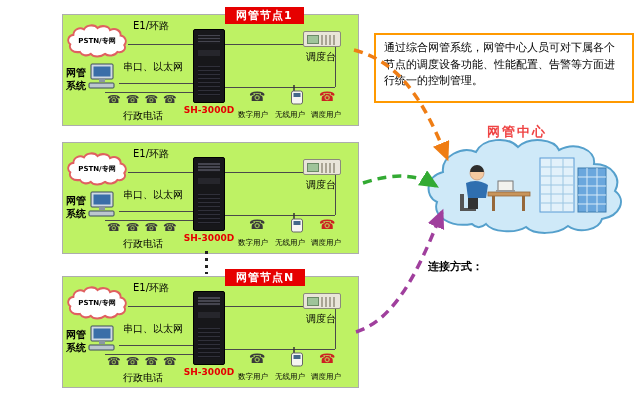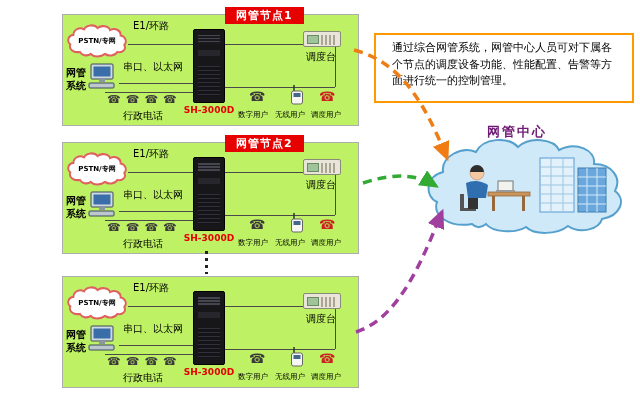--- a/index.html
+++ b/index.html
@@ -24,22 +24,22 @@
   .srv-lbl{position:absolute;left:112px;top:90px;width:68px;text-align:center;color:#e60000;font-weight:700;font-size:9px}
   .phones{position:absolute;left:44px;top:79px;display:flex;gap:5px}
   .phones span{font-size:11px;line-height:1;color:#3a3a3a}
   .console{position:absolute;left:240px;top:16px;width:38px;height:16px;background:#e9e5d9;border:1px solid #8a8a7a;border-radius:2px}
   .console .scr{position:absolute;left:3px;top:3px;width:12px;height:9px;background:#9fc49a;border:1px solid #6a8a66}
   .console .keys{position:absolute;right:3px;top:3px;width:16px;height:10px;background:repeating-linear-gradient(90deg,#a9a494 0 2px,transparent 2px 4px)}
   .duser{position:absolute;font-size:13px;line-height:1;color:#3a3a3a}
   .duser.red{color:#cc2222}
   .u-lbl{position:absolute;font-size:7.5px;white-space:nowrap;color:#000}
   .dots{position:absolute;left:205px;top:251px;width:3px;height:23px;background:repeating-linear-gradient(180deg,#222 0 3px,transparent 3px 7px)}
-  .info{position:absolute;left:374px;top:33px;width:260px;min-height:70px;border:2px solid #ff9900;background:#fff;padding:5px 16px;font-size:11px;line-height:1.5;color:#000}
-  .nmc-title{position:absolute;left:487px;top:123px;color:#701a75;font-weight:700;font-size:13px;letter-spacing:2px}
+  .info{position:absolute;left:374px;top:33px;width:260px;min-height:70px;border:2px solid #ff9900;background:#fff;padding:5px 8px;font-size:11px;line-height:1.5;color:#000}
+  .nmc-title{position:absolute;left:487px;top:123px;color:#ef4444;font-weight:700;font-size:13px;letter-spacing:2px}
   .conn{position:absolute;left:428px;top:258px;font-size:11px;font-weight:600;line-height:1.65;color:#000}
   .arrows{position:absolute;left:0;top:0;pointer-events:none}
 </style>
 </head>
 <body>
 
 <div class="canvas">
 
   <div class="node" style="top:14px">
     <div class="tab">网管节点1</div>
@@ -88,21 +88,20 @@
         <rect x="1.5" y="7" width="11" height="13" rx="2" fill="#f6f6f2" stroke="#666"></rect>
         <rect x="3.5" y="9" width="7" height="4" fill="#44688a"></rect>
     </svg>
     <span class="duser red" style="left:256px;top:75px">☎</span>
     <div class="u-lbl" style="left:175px;top:95px">数字用户</div>
     <div class="u-lbl" style="left:212px;top:95px">无线用户</div>
     <div class="u-lbl" style="left:248px;top:95px">调度用户</div>
   </div>
 
   <div class="node" style="top:142px">
-    <div class="tab">网管节点2</div>
     <div class="pstn-wrap">
       <svg viewBox="0 0 200 100" preserveAspectRatio="none">
         <path d="M45 82 C22 86 8 72 14 60 C2 52 6 34 24 32 C24 16 44 8 58 16 C66 2 92 0 102 12 C114 2 138 6 142 18 C160 10 178 20 176 34 C192 36 198 52 188 62 C196 74 182 86 166 82 C158 94 136 96 126 88 C112 98 88 98 80 88 C68 96 50 92 45 82 Z" fill="#ffffff" stroke="#e06060" stroke-width="6"></path>
       </svg>
       <div class="pstn-txt">PSTN/专网</div>
     </div>
     <div class="lbl" style="left:70px;top:5px">E1/环路</div>
     <div class="hl" style="left:65px;top:29px;width:65px"></div>
     <svg class="abs" style="left:24px;top:48px" width="32" height="28" viewBox="0 0 32 28">
       <rect x="4" y="1" width="22" height="15" rx="1" fill="#cfd9e2" stroke="#3a4a5a"></rect>
@@ -143,20 +142,21 @@
     </svg>
     <span class="duser red" style="left:256px;top:75px">☎</span>
     <div class="u-lbl" style="left:175px;top:95px">数字用户</div>
     <div class="u-lbl" style="left:212px;top:95px">无线用户</div>
     <div class="u-lbl" style="left:248px;top:95px">调度用户</div>
   </div>
 
   <div class="dots"></div>
 
   <div class="node" style="top:276px">
+    <div class="tab">网管节点N</div>
     <div class="pstn-wrap">
       <svg viewBox="0 0 200 100" preserveAspectRatio="none">
         <path d="M45 82 C22 86 8 72 14 60 C2 52 6 34 24 32 C24 16 44 8 58 16 C66 2 92 0 102 12 C114 2 138 6 142 18 C160 10 178 20 176 34 C192 36 198 52 188 62 C196 74 182 86 166 82 C158 94 136 96 126 88 C112 98 88 98 80 88 C68 96 50 92 45 82 Z" fill="#ffffff" stroke="#e06060" stroke-width="6"></path>
       </svg>
       <div class="pstn-txt">PSTN/专网</div>
     </div>
     <div class="lbl" style="left:70px;top:5px">E1/环路</div>
     <div class="hl" style="left:65px;top:29px;width:65px"></div>
     <svg class="abs" style="left:24px;top:48px" width="32" height="28" viewBox="0 0 32 28">
       <rect x="4" y="1" width="22" height="15" rx="1" fill="#cfd9e2" stroke="#3a4a5a"></rect>
@@ -226,20 +226,21 @@
       <rect x="78" y="47" width="15" height="10" fill="#f2f2ee" stroke="#777"></rect>
       <rect x="76" y="56" width="19" height="2" fill="#9a9a9a"></rect>
       <path d="M46 49 Q57 44 68 51 L66 64 L48 64 Z" fill="#2f6fb0"></path>
       <rect x="48" y="64" width="10" height="11" fill="#333"></rect>
       <circle cx="57" cy="39" r="7" fill="#f4c9a1" stroke="#c89878" stroke-width="0.8"></circle>
       <path d="M50 38 A7 7 0 0 1 64 38 Z" fill="#2d2d2d"></path>
     </g>
   </svg>
 
   <div class="conn">
+    <div>连接方式：</div>
   </div>
 
   <svg class="arrows" width="640" height="400" viewBox="0 0 640 400">
     <defs>
       <marker id="ah1" markerWidth="7" markerHeight="6" refX="4.5" refY="2.5" orient="auto" markerUnits="strokeWidth">
         <path d="M0 0 L5.5 2.5 L0 5 Z" fill="#ef7d14"></path>
       </marker>
       <marker id="ah2" markerWidth="7" markerHeight="6" refX="4.5" refY="2.5" orient="auto" markerUnits="strokeWidth">
         <path d="M0 0 L5.5 2.5 L0 5 Z" fill="#33aa33"></path>
       </marker>

